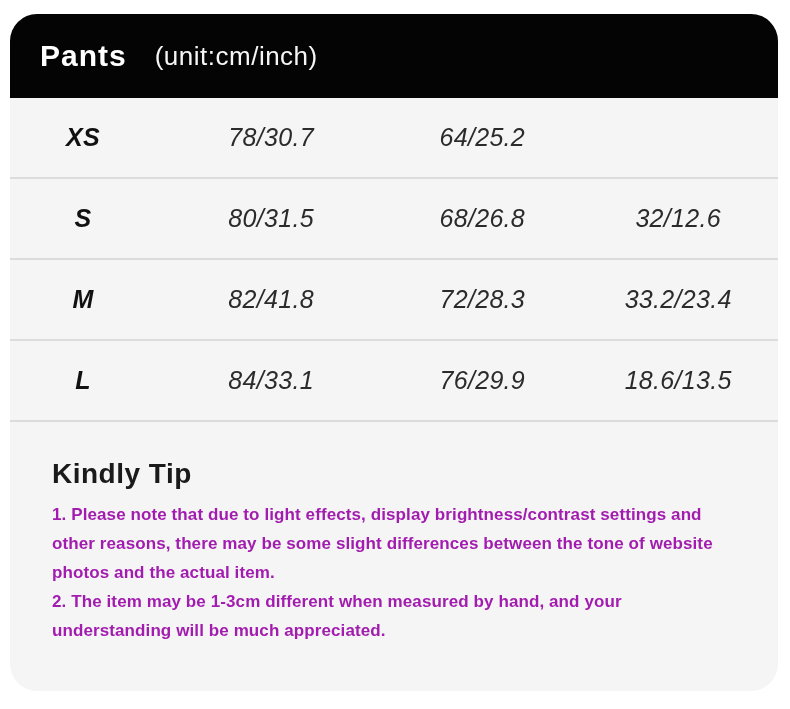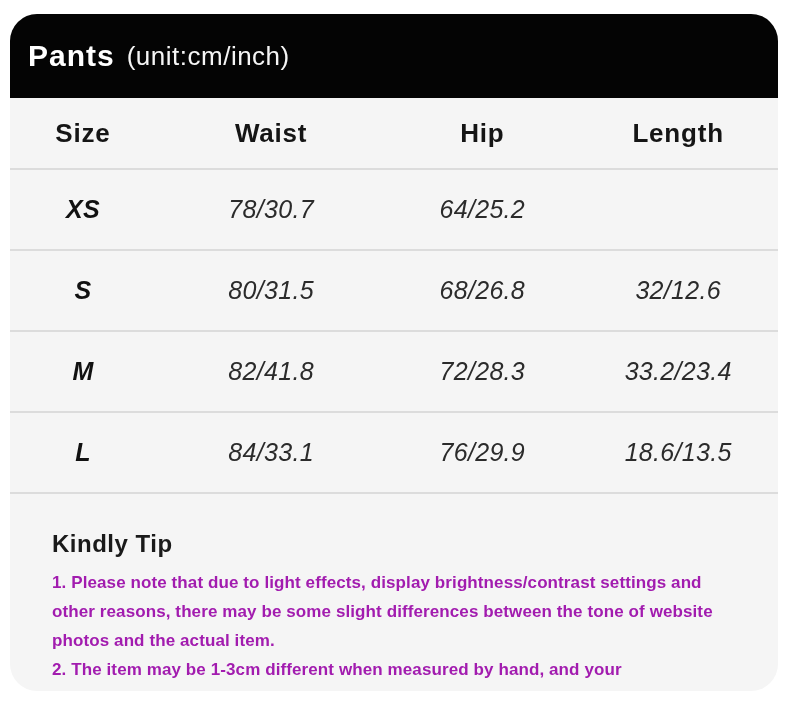--- a/index.html
+++ b/index.html
@@ -16,33 +16,33 @@
     background: #f5f5f5;
     border-radius: 27px;
     overflow: hidden;
   }
   
   .card-header {
     height: 84px;
     background: #040404;
     display: flex;
     align-items: center;
-    padding-left: 18px;
+    padding-left: 30px;
   }
   .card-title {
     color: #ffffff;
     font-size: 30px;
     font-weight: bold;
     letter-spacing: 1px;
   }
   .card-unit {
     color: #f5f5f5;
     font-size: 26px;
     font-weight: normal;
-    margin-left: 12px;
+    margin-left: 28px;
     letter-spacing: 0.5px;
   }
   
   .size-table { width: 100%; }
   .t-row {
     display: grid;
     grid-template-columns: 19% 30% 25% 26%;
     align-items: center;
     border-bottom: 2px solid #dcdcdc;
   }
@@ -63,21 +63,21 @@
   .t-cell.size-label {
     font-weight: bold;
     color: #111111;
     font-size: 25px;
   }
   
   .tips {
     padding: 36px 46px 0 42px;
   }
   .tips-title {
-    font-size: 24px;
+    font-size: 28px;
     font-weight: bold;
     color: #1a1a1a;
     letter-spacing: 0.5px;
     margin-bottom: 10px;
   }
   .tips-text p {
     font-size: 17px;
     line-height: 29px;
     color: #a21caf;
     max-width: 700px;
@@ -89,26 +89,20 @@
 <body>
 
 <div class="size-card">
 
   <div class="card-header">
     <span class="card-title">Pants</span>
     <span class="card-unit">(unit:cm/inch)</span>
   </div>
 
   <div class="size-table">
-    <div class="t-row head">
-      <div class="t-cell">Size</div>
-      <div class="t-cell">Waist</div>
-      <div class="t-cell">Hip</div>
-      <div class="t-cell">Length</div>
-    </div>
 
     <div class="t-row data">
       <div class="t-cell size-label">XS</div>
       <div class="t-cell">78/30.7</div>
       <div class="t-cell">64/25.2</div>
     </div>
 
     <div class="t-row data">
       <div class="t-cell size-label">S</div>
       <div class="t-cell">80/31.5</div>

